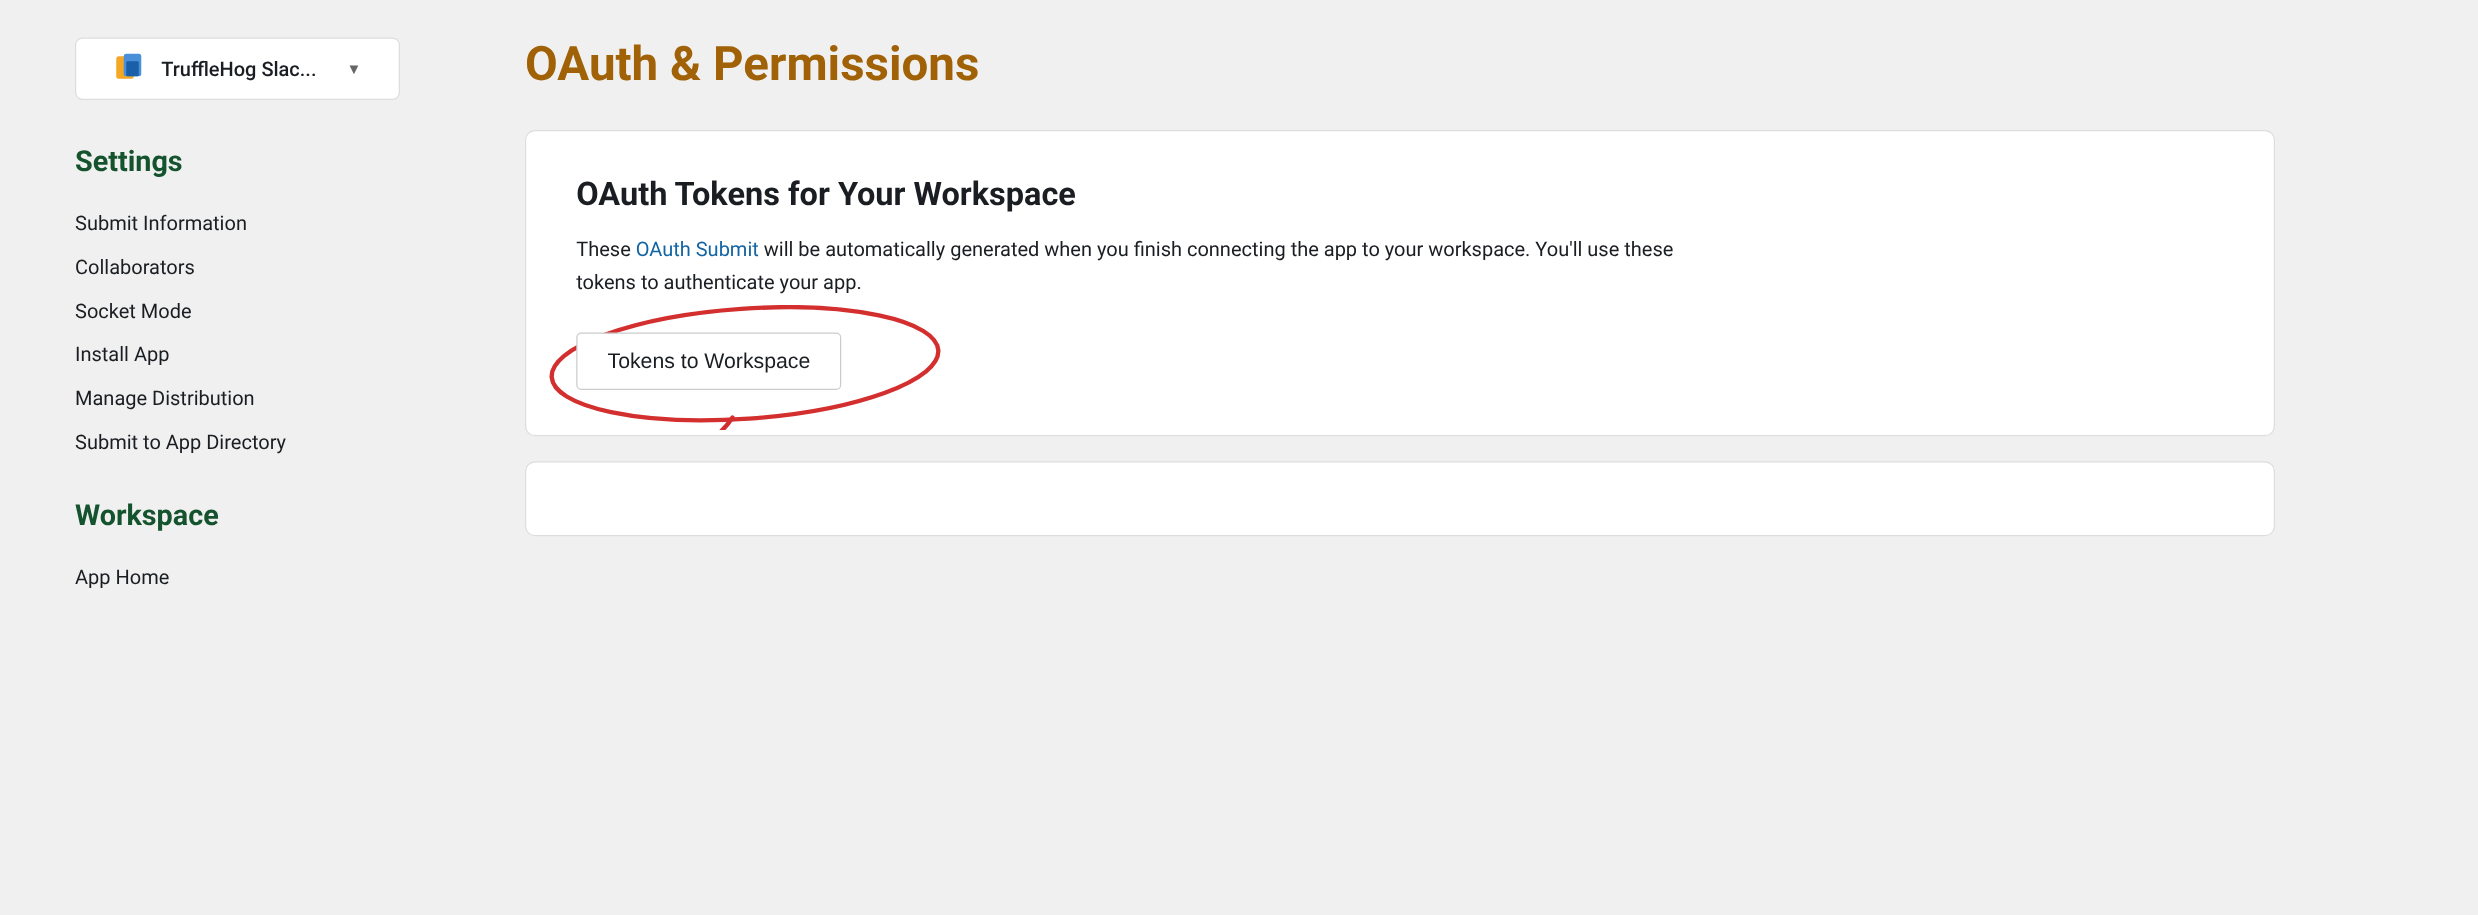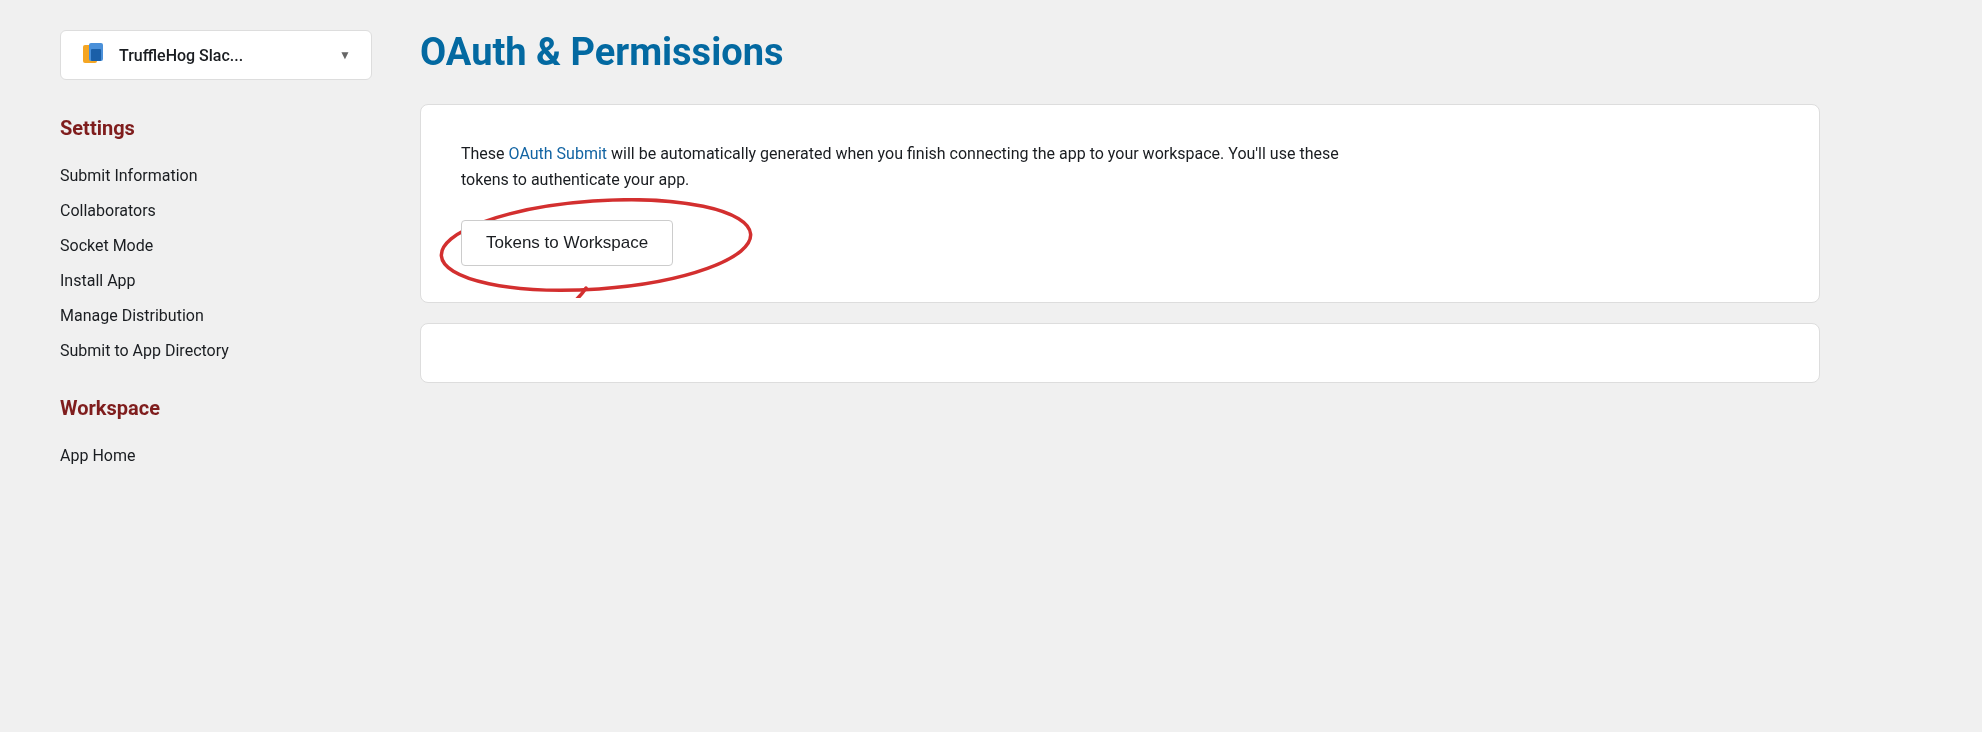--- a/index.html
+++ b/index.html
@@ -22,24 +22,24 @@
       background-color: #f0f0f0;
       padding: 30px 30px 30px 60px;
     }
 
     .app-selector {
       display: flex;
       align-items: center;
       background: white;
       border: 1px solid #ddd;
       border-radius: 6px;
-      padding: 10px 20px;
+      padding: 10px 30px;
       margin-bottom: 36px;
       cursor: pointer;
-      width: 312px;
+      width: 260px;
     }
 
     .app-icon {
       width: 28px;
       height: 28px;
       margin-right: 10px;
       flex-shrink: 0;
     }
 
     .app-name {
@@ -49,23 +49,23 @@
       flex: 1;
     }
 
     .dropdown-arrow {
       font-size: 12px;
       color: #666;
       margin-left: 6px;
     }
 
     .section-heading {
-      font-size: 20px;
+      font-size: 23px;
       font-weight: 700;
-      color: #7f1d1d;
+      color: #14532d;
       margin-bottom: 18px;
     }
 
     .nav-item {
       font-size: 16px;
       color: #1a1d21;
       padding: 8px 0;
       cursor: pointer;
       display: block;
     }
@@ -75,21 +75,21 @@
     }
 
     .main-content {
       flex: 1;
       padding: 30px 60px 30px 40px;
     }
 
     .page-title {
       font-size: 38px;
       font-weight: 700;
-      color: #0369a1;
+      color: #a16207;
       margin-bottom: 30px;
     }
 
     .card {
       background: white;
       border: 1px solid #ddd;
       border-radius: 8px;
       padding: 36px 40px;
       margin-bottom: 20px;
       max-width: 1400px;
@@ -181,20 +181,21 @@
   <div class="features-section">
     <div class="section-heading">Workspace</div>
     <a class="nav-item">App Home</a>
   </div>
 </div>
 
 <div class="main-content">
   <h1 class="page-title">OAuth &amp; Permissions</h1>
 
   <div class="card">
+    <h2 class="card-title">OAuth Tokens for Your Workspace</h2>
     <p class="card-description">
       <span>These </span><a href="#">OAuth Submit</a><span> will be automatically generated when you finish connecting the app to your workspace. You'll use these tokens to authenticate your app.</span>
     </p>
 
     
     <div class="install-button-wrapper">
       <button class="install-button">Tokens to Workspace</button>
       
       <svg class="circle-annotation" viewBox="0 0 340 100" xmlns="http://www.w3.org/2000/svg">
         <ellipse cx="165" cy="47" rx="155" ry="44" fill="none" stroke="#d32f2f" stroke-width="3.5" stroke-linecap="round" transform="rotate(-4, 165, 47)" style="stroke-dasharray: none;"></ellipse>

